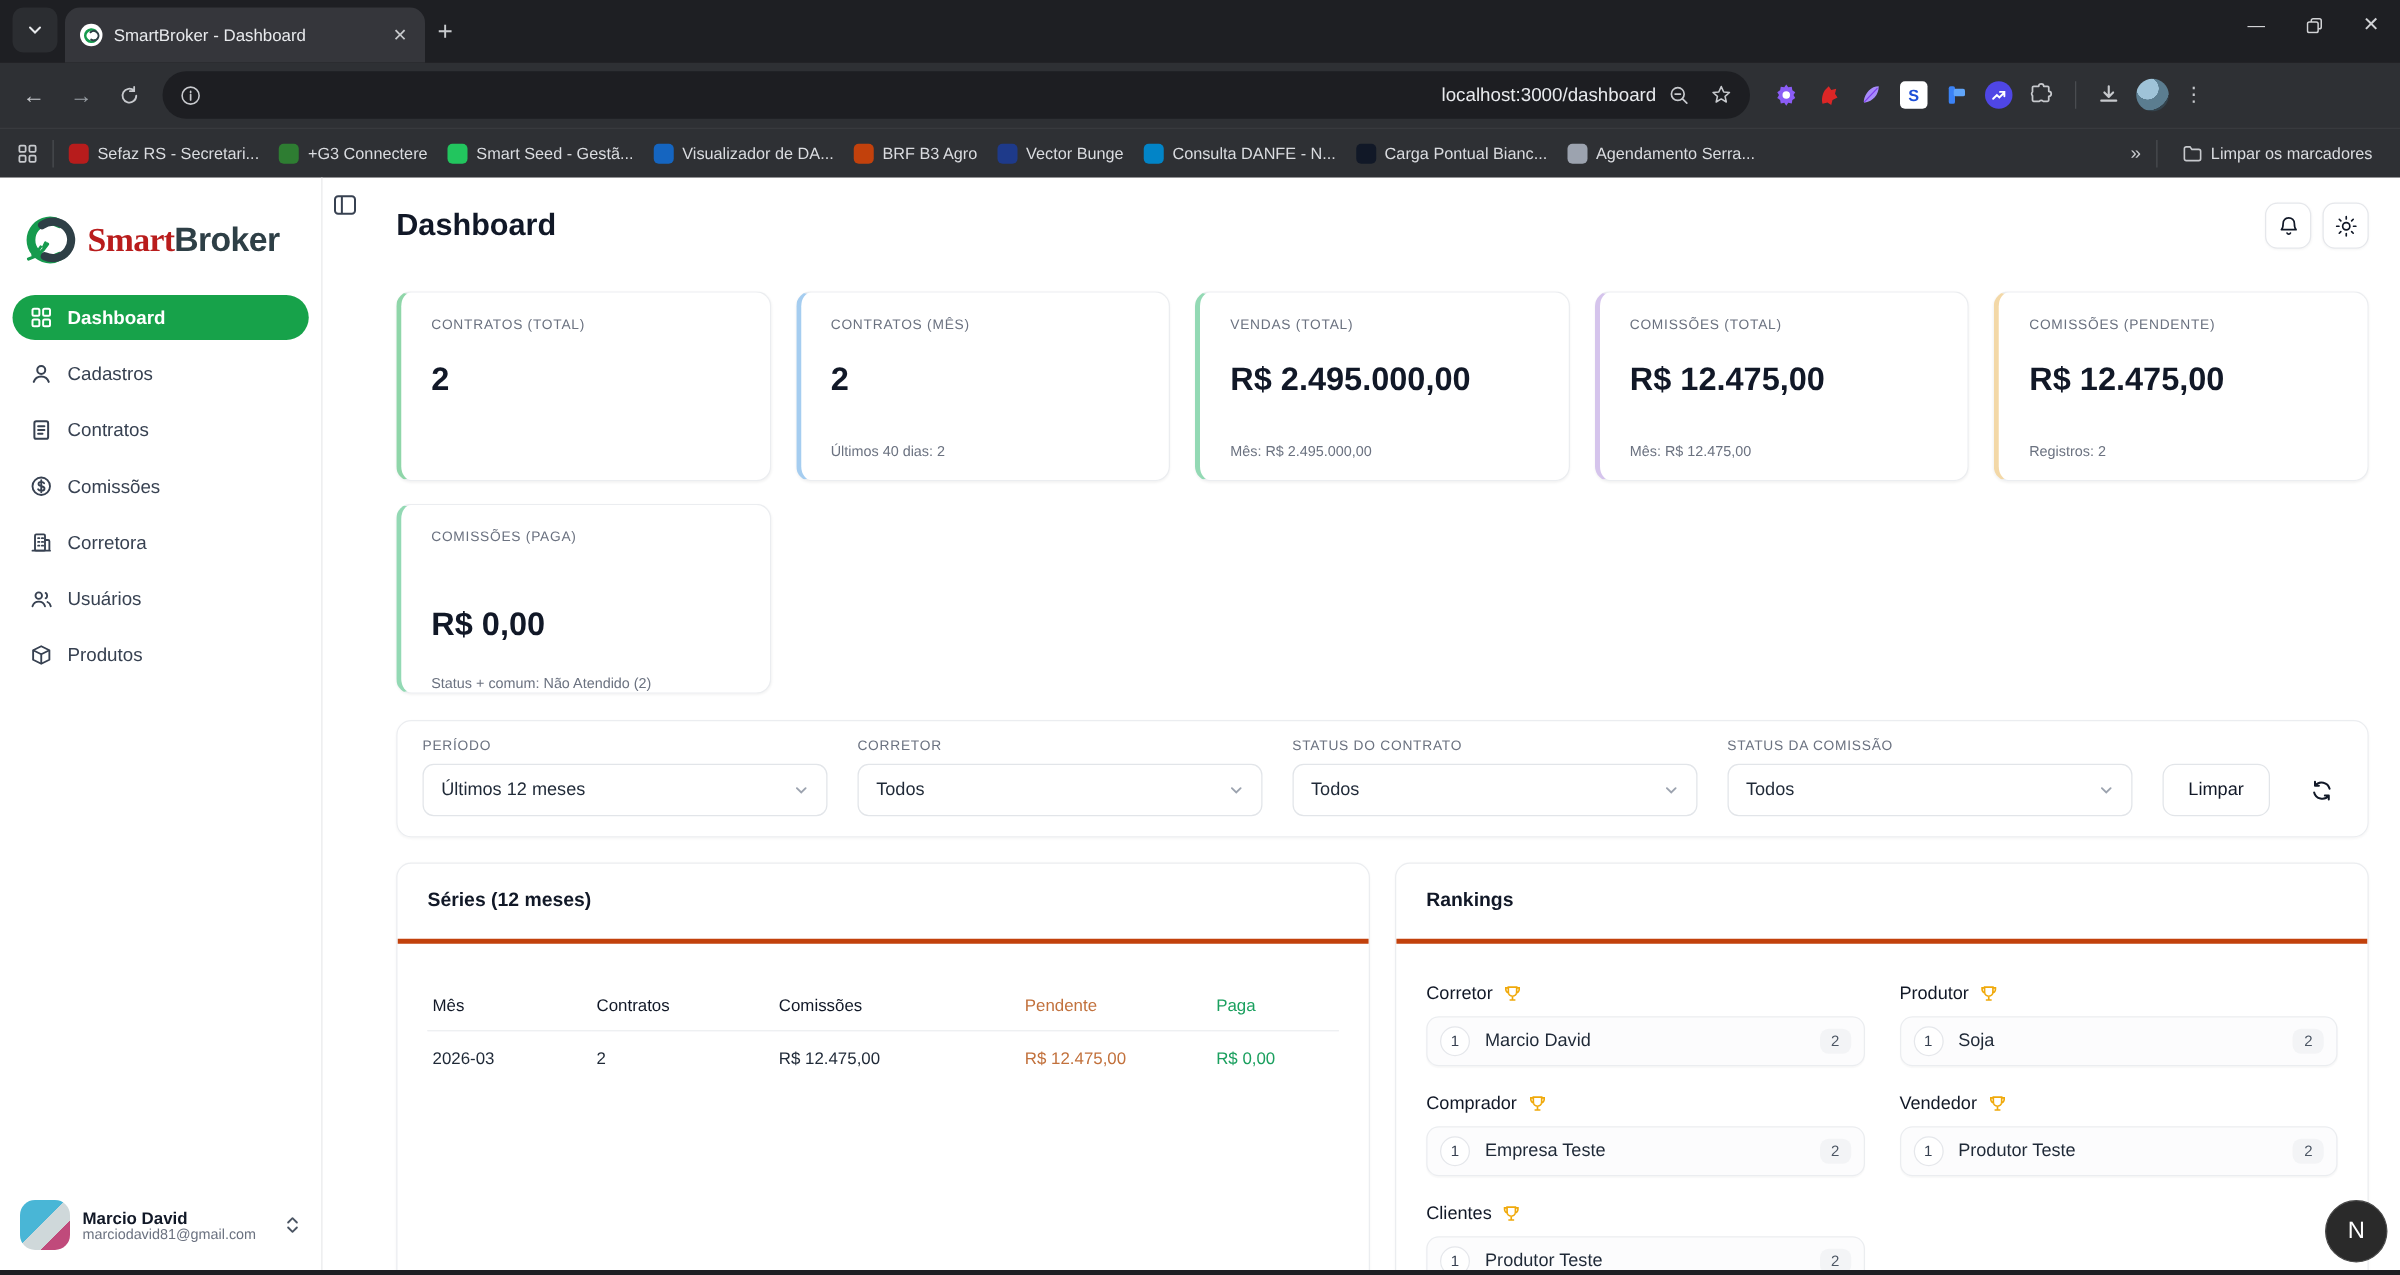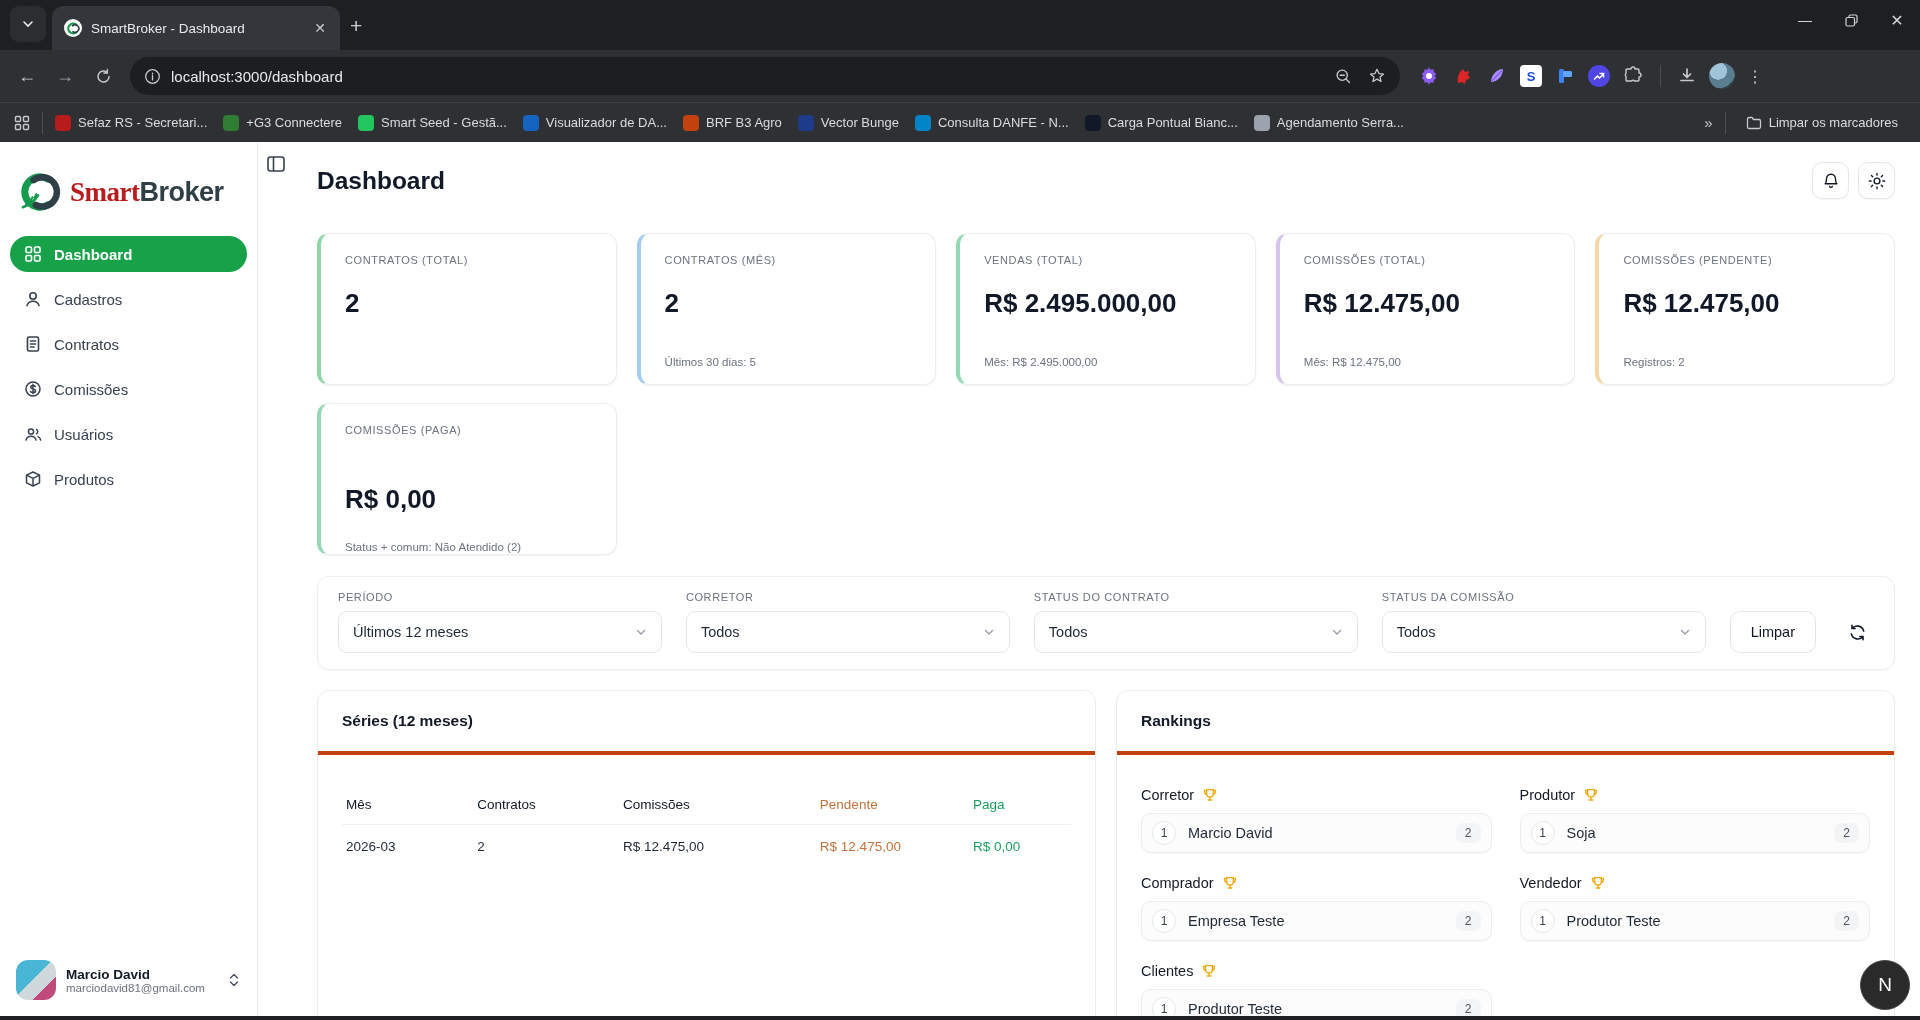--- a/index.html
+++ b/index.html
@@ -20,21 +20,21 @@
   .newtab-btn { color:#c8cacd; font-size:21px; font-weight:300; margin:0 0 12px 10px; }
   .win-controls { position:absolute; right:0; top:0; height:40px; display:flex; }
   .win-btn { width:46px; height:40px; display:flex; align-items:center; justify-content:center; color:#d2d3d6; font-size:14px; }
 
   .toolbar { height:52px; background:#2e3034; display:flex; align-items:center; padding:0 10px; gap:4px; }
   .nav-btn { width:34px; height:34px; border-radius:50%; display:flex; align-items:center; justify-content:center;
              color:#c7c9cd; font-size:18px; }
   .nav-btn.fwd { color:#9aa0a6; }
   .omnibox { flex:1; max-width:1270px; height:38px; margin-left:6px; background:#1d1e22; border-radius:19px;
              display:flex; align-items:center; padding:0 14px; gap:10px; }
-  .omni-url { color:#e8eaed; font-size:15px; flex:1; }
+  .omni-url { color:#e8eaed; font-size:15px; flex:1;text-align:right; }
   .omni-icons { display:flex; gap:16px; align-items:center; }
   .ext-row { display:flex; align-items:center; gap:12px; margin-left:14px; }
   .ext { width:22px; height:22px; border-radius:6px; display:flex; align-items:center; justify-content:center;
          font-size:13px; font-weight:bold; color:#fff; }
   .chrome-sep { width:1px; height:22px; background:#4a4c50; margin:0 4px; }
   .avatar-chrome { width:26px; height:26px; border-radius:50%;
      background:radial-gradient(circle at 35% 30%, #9fc3d8 0 35%, #5b7d90 36% 70%, #33434d 71%); }
 
   .bookmarks { height:40px; background:#2e3034; border-top:1px solid rgba(255,255,255,.07); display:flex;
                align-items:center; padding:0 14px; color:#dadce0; font-size:13px; }
@@ -330,20 +330,29 @@
             <g fill="none" stroke="currentColor" stroke-width="1.5" stroke-linecap="round">
               <circle cx="9" cy="9" r="7"></circle>
               <path d="M11.3 6.6c-.5-.8-1.3-1.1-2.3-1.1-1.2 0-2.2.6-2.2 1.7 0 2.4 4.8 1.2 4.8 3.6 0 1.1-1 1.8-2.6 1.8-1.1 0-2-.4-2.5-1.2M9 4.2v9.6"></path>
             </g>
           </svg>
         <span>Comissões</span>
       </div>
       <div class="nav-item">
         <svg width="18" height="18" viewBox="0 0 18 18">
             <g fill="none" stroke="currentColor" stroke-width="1.5" stroke-linecap="round">
+              <rect x="4" y="2.5" width="8" height="13" rx="1"></rect>
+              <path d="M12 7h2.5a1 1 0 0 1 1 1v7.5M6.5 5.5h1M9.5 5.5h1M6.5 8.5h1M9.5 8.5h1M6.5 11.5h1M9.5 11.5h1M2 15.5h14"></path>
+            </g>
+          </svg>
+        <span>Corretora</span>
+      </div>
+      <div class="nav-item">
+        <svg width="18" height="18" viewBox="0 0 18 18">
+            <g fill="none" stroke="currentColor" stroke-width="1.5" stroke-linecap="round">
               <circle cx="7" cy="6.5" r="2.6"></circle>
               <path d="M2 15c.8-2.6 2.8-3.7 5-3.7s4.2 1.1 5 3.7M12.5 4.3a2.6 2.6 0 0 1 0 4.4M14 11.6c1.2.5 2.2 1.6 2.6 3.4"></path>
             </g>
           </svg>
         <span>Usuários</span>
       </div>
       <div class="nav-item">
         <svg width="18" height="18" viewBox="0 0 18 18">
             <g fill="none" stroke="currentColor" stroke-width="1.5" stroke-linejoin="round">
               <path d="M9 2l6.5 3.2v7.6L9 16l-6.5-3.2V5.2z"></path>
@@ -393,21 +402,21 @@
 
     <div class="kpi-grid">
       <div class="kpi" style="border-left-color: rgb(143, 214, 169);">
         <div class="kpi-label">CONTRATOS (TOTAL)</div>
         <div class="kpi-value">2</div>
         <div class="kpi-sub"></div>
       </div>
       <div class="kpi" style="border-left-color: rgb(165, 205, 240);">
         <div class="kpi-label">CONTRATOS (MÊS)</div>
         <div class="kpi-value">2</div>
-        <div class="kpi-sub">Últimos 30 dias: 5</div>
+        <div class="kpi-sub">Últimos 40 dias: 2</div>
       </div>
       <div class="kpi" style="border-left-color: rgb(147, 217, 180);">
         <div class="kpi-label">VENDAS (TOTAL)</div>
         <div class="kpi-value">R$ 2.495.000,00</div>
         <div class="kpi-sub">Mês: R$ 2.495.000,00</div>
       </div>
       <div class="kpi" style="border-left-color: rgb(213, 196, 236);">
         <div class="kpi-label">COMISSÕES (TOTAL)</div>
         <div class="kpi-value">R$ 12.475,00</div>
         <div class="kpi-sub">Mês: R$ 12.475,00</div>

